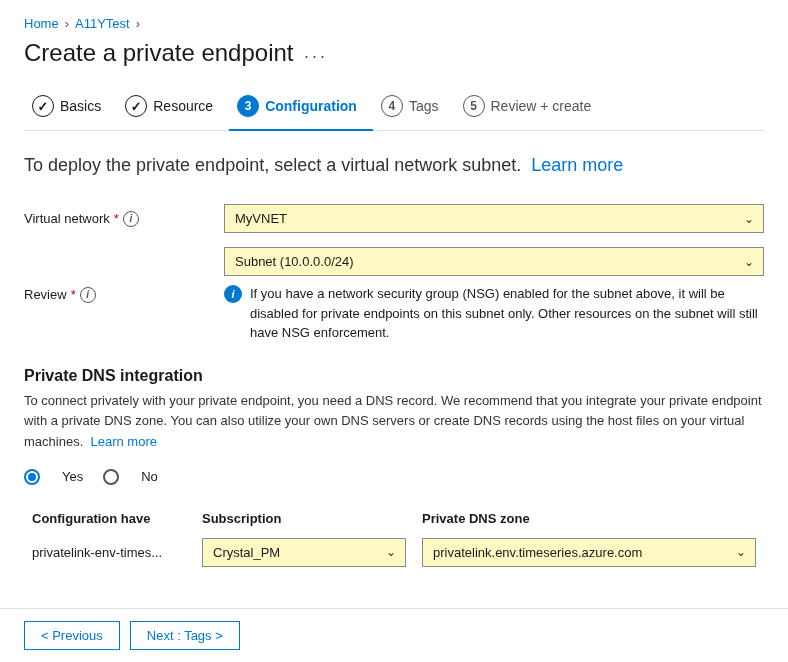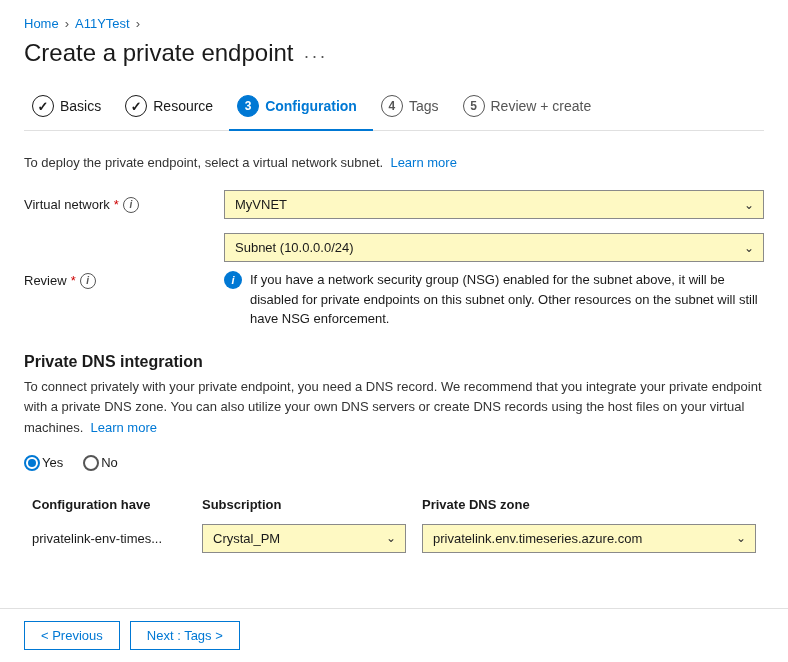--- a/index.html
+++ b/index.html
@@ -85,23 +85,23 @@
     .check-icon { font-size: 13px; }
 
     
     .section-title {
       font-size: 16px;
       font-weight: 600;
       color: #1a1a1a;
       margin-bottom: 6px;
     }
     .section-desc {
-      font-size: 13px;
+      font-size: 18px;
       color: #333;
-      margin-bottom: 20px;
+      margin-bottom: 28px;
     }
     .section-desc a {
       color: #0078d4;
       text-decoration: none;
     }
 
     
     .form-row {
       display: flex;
       align-items: center;
@@ -208,21 +208,21 @@
       flex-shrink: 0;
     }
     .radio-options {
       display: flex;
       align-items: center;
       gap: 20px;
     }
     .radio-option {
       display: flex;
       align-items: center;
-      gap: 2px;
+      gap: 22px;
       cursor: pointer;
       font-size: 13px;
     }
     .radio-btn {
       width: 16px;
       height: 16px;
       border-radius: 50%;
       border: 2px solid #0078d4;
       display: flex;
       align-items: center;

